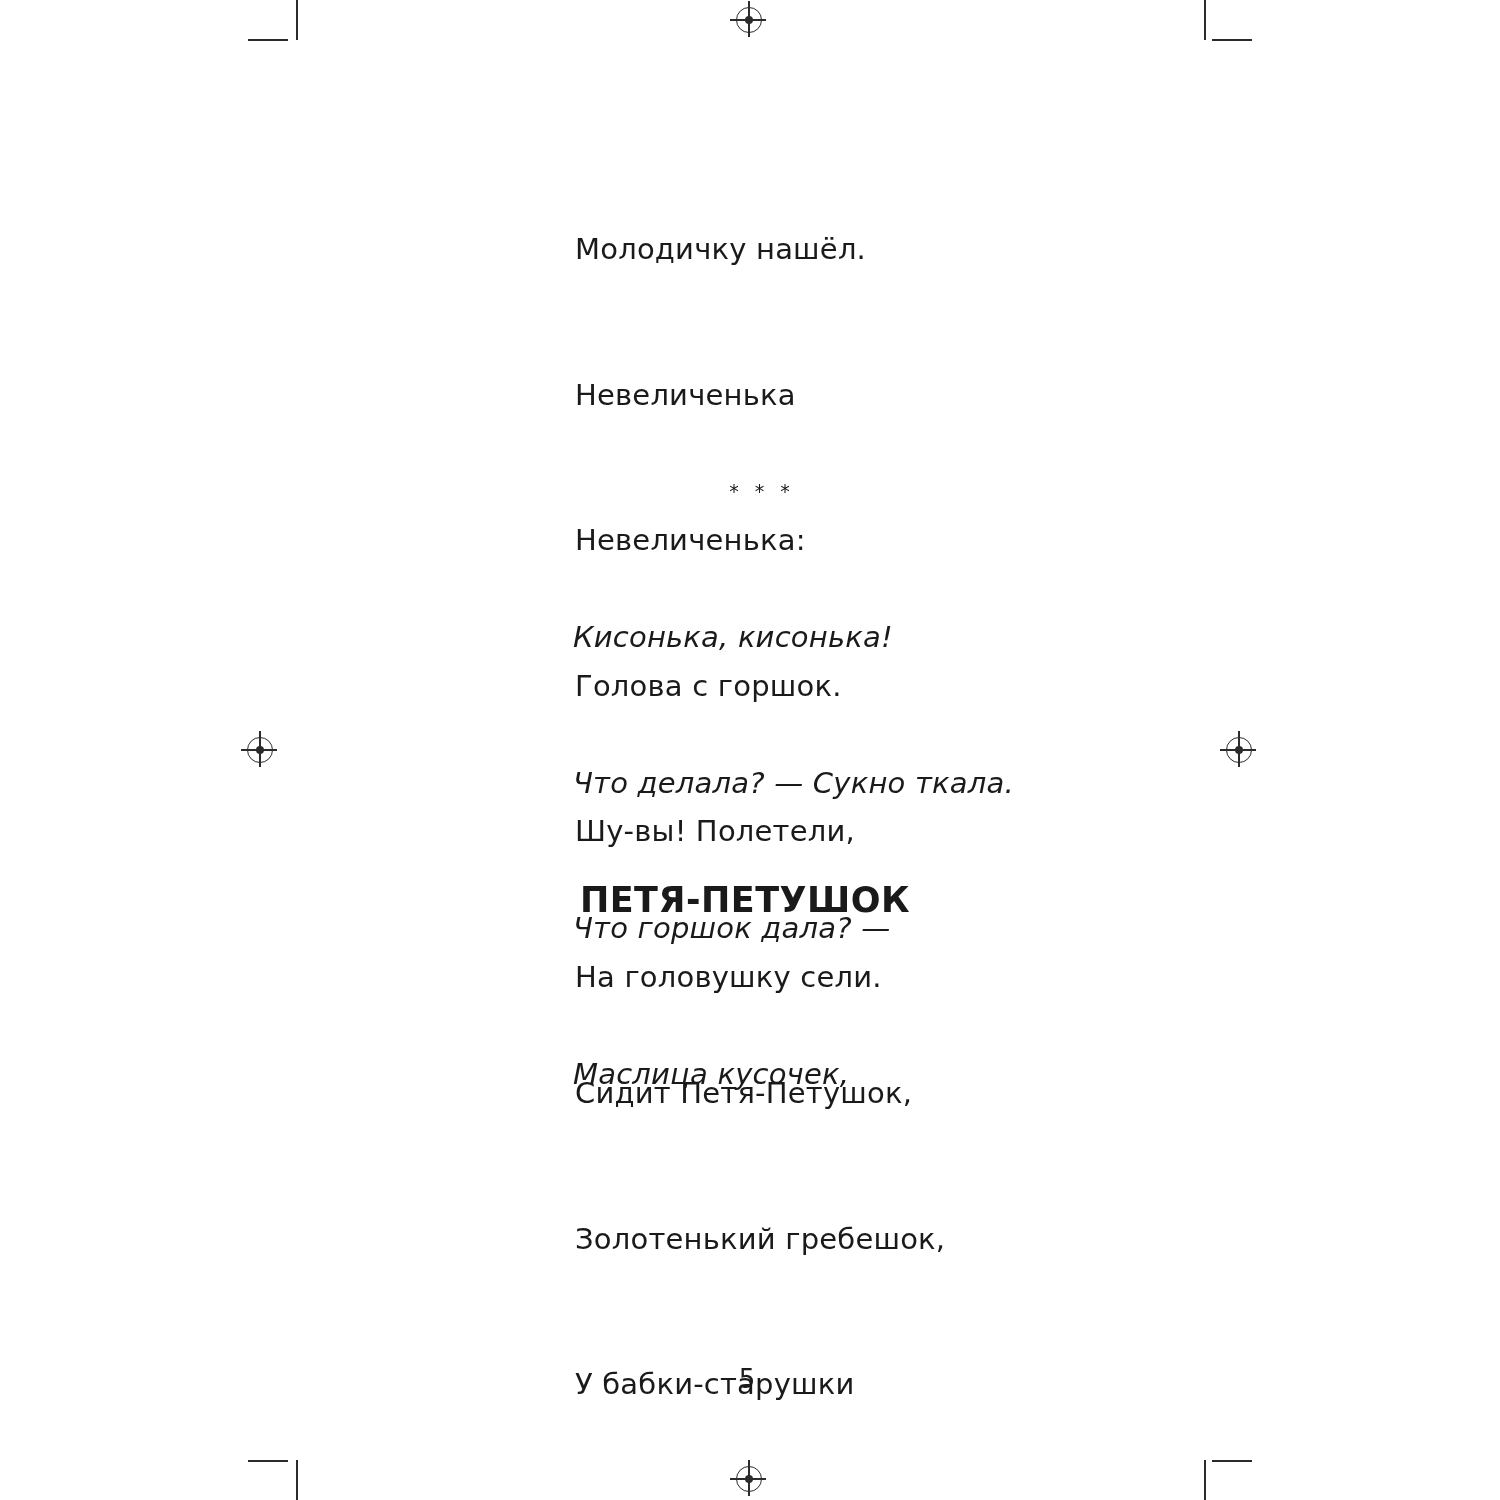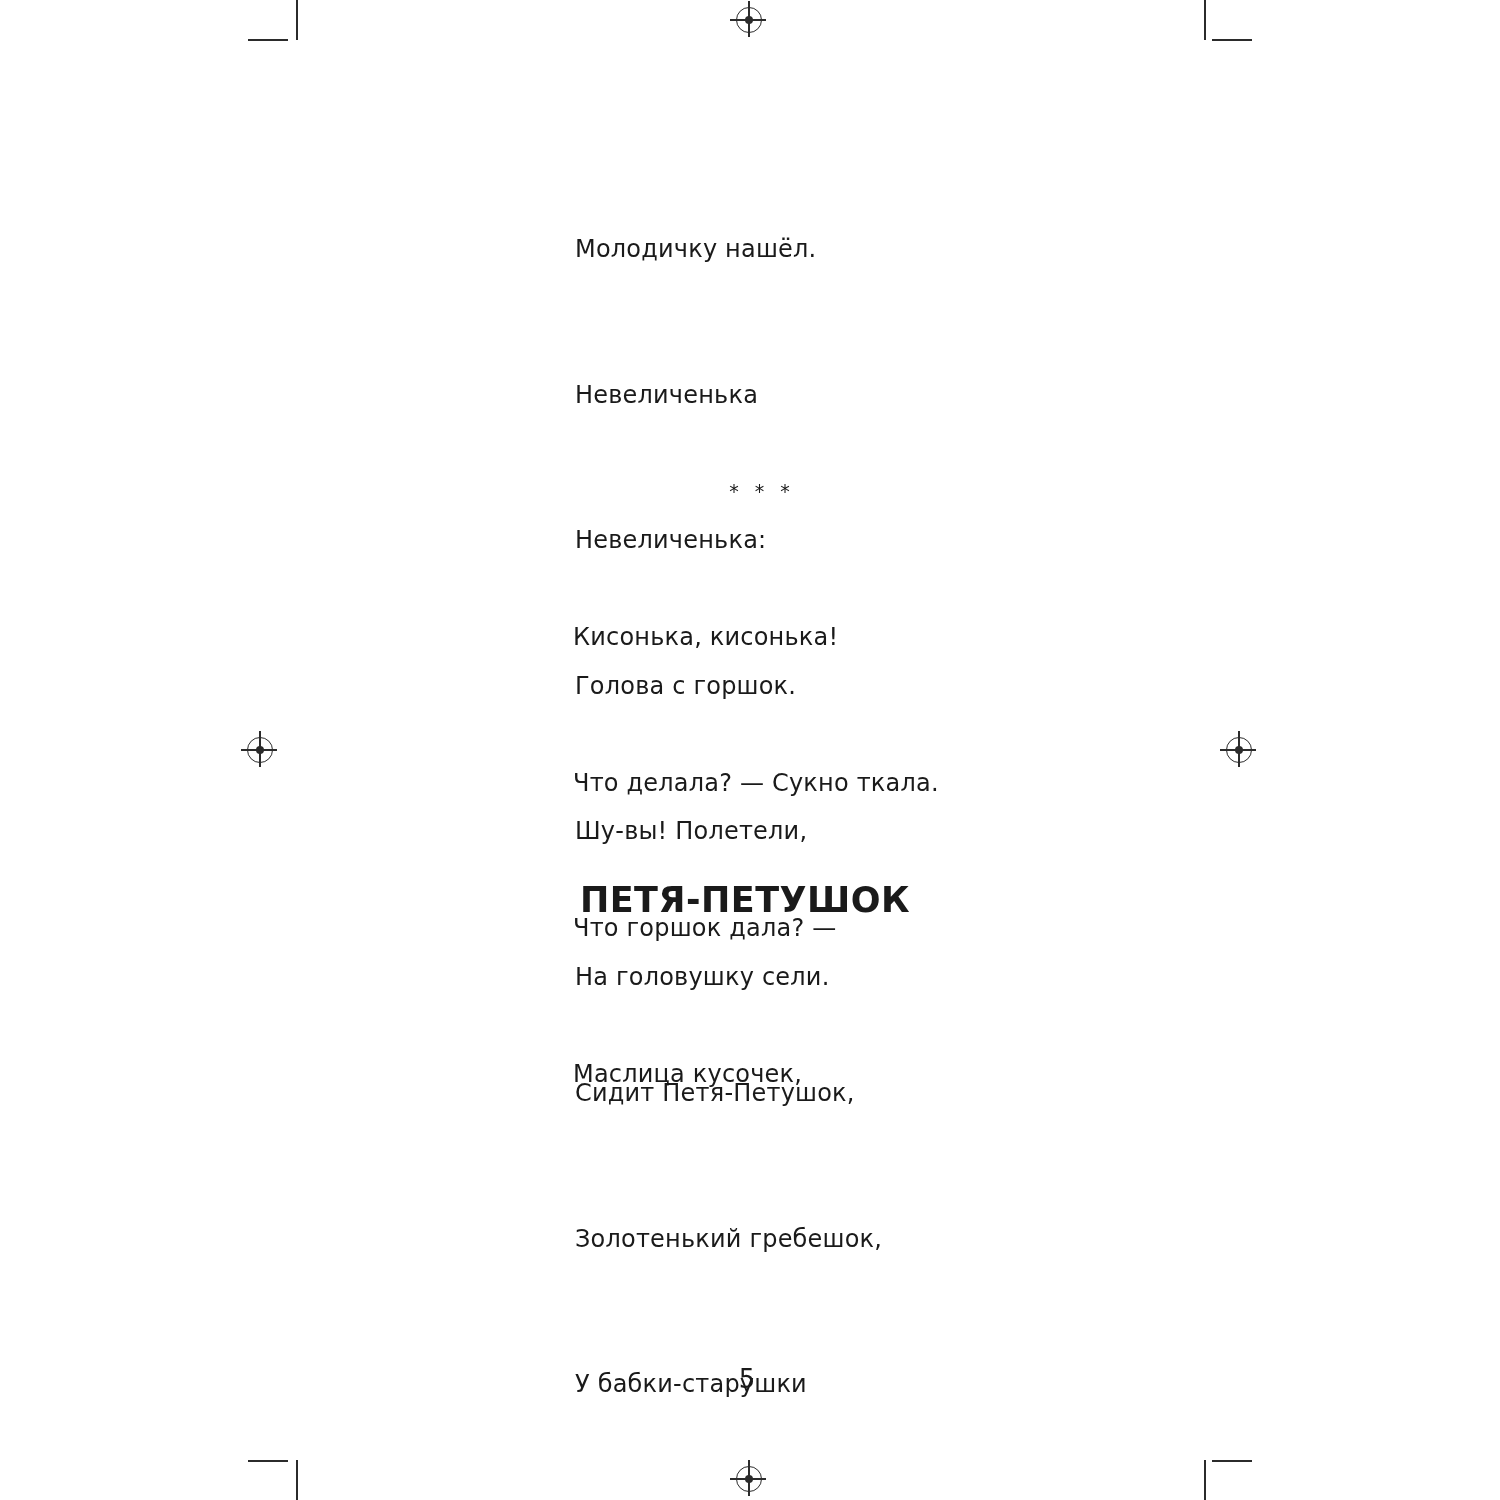--- a/index.html
+++ b/index.html
@@ -65,30 +65,31 @@
   
   .content {
     position: absolute;
     left: 0;
     top: 0;
     width: 1500px;
   }
   .verse {
     position: absolute;
     left: 575px;
-    font-size: 24px;
+    font-size: 29px;
     line-height: 48.5px;
     letter-spacing: 0.2px;
     white-space: pre;
   }
   .verse-line {
     display: block;
   }
   .verse-2 {
     left: 573px;
+    font-style: italic;
   }
   .verse-3 {
     left: 575px;
   }
   .stars {
     position: absolute;
     left: 0;
     width: 1500px;
     text-align: center;
     font-size: 19px;

